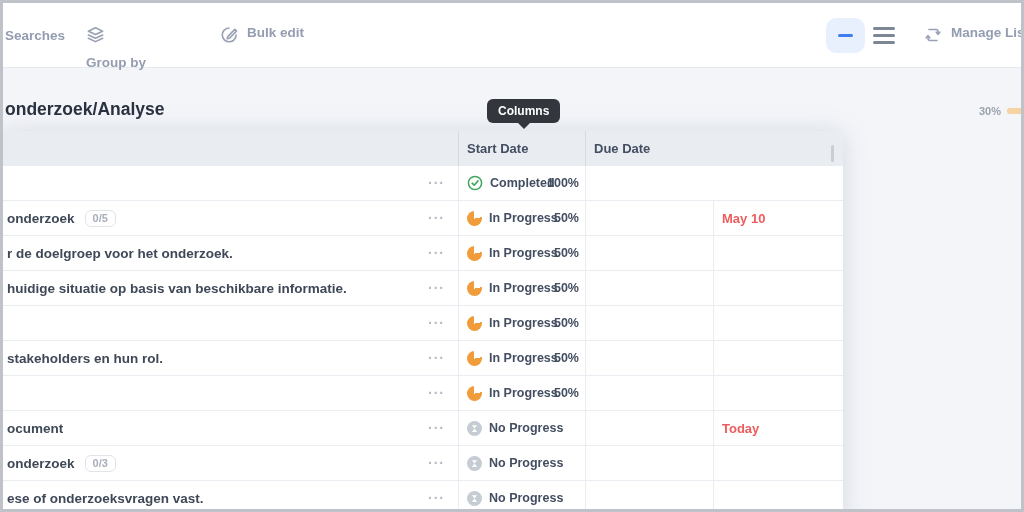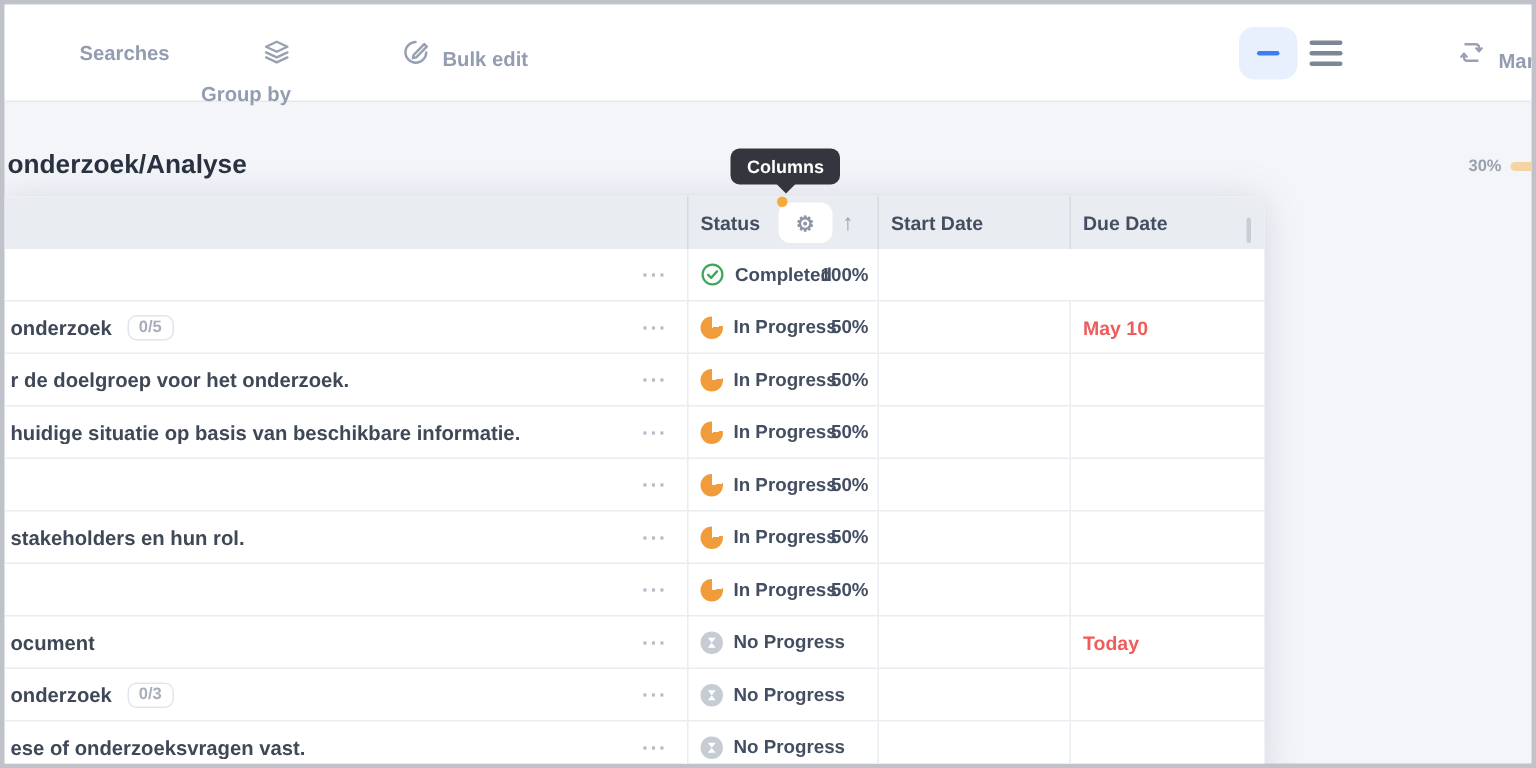--- a/index.html
+++ b/index.html
@@ -9,24 +9,23 @@
     font-family:"Liberation Sans", sans-serif;
     background:#f3f5f9;
     border:3px solid #bfc3c9;
   }
   
   .toolbar {
     position:absolute; top:0; left:0; right:0; height:65px;
     background:#ffffff; border-bottom:1px solid #e6e9ee;
   }
   .tb-item {
-    position:absolute; display:flex; align-items:flex-end; gap:8px;
+    position:absolute; display:flex; align-items:flex-start; gap:8px;
     color:#939cb0; font-weight:700; font-size:13.5px; cursor:pointer;
     white-space:nowrap;
-    margin-left:48px;
   }
   .tb-item svg { flex:0 0 auto; }
   #tb-searches { left:2px;  top:25px; }
   #tb-groupby  { left:83px; top:22px;flex-direction:column; }
   #tb-bulkedit { left:217px;top:22px; }
   .collapse-btn {
     position:absolute; left:823px; top:15px; width:39px; height:35px;
     background:#e8f0fd; border-radius:10px; display:flex; align-items:center;
     justify-content:center; cursor:pointer;
   }
@@ -176,28 +175,20 @@
   <span class="progress-label">30%</span>
   <span class="progress-bar"></span>
 </div>
 
 <div class="tooltip">Columns</div>
 
 <div class="card">
   <div class="thead">
     <div class="th"></div>
     <div class="th">
-      <span>Status</span>
-      <span class="gear-btn">
-        <span>⚙</span>
-        <span class="gear-dot"></span>
-      </span>
-      <span class="sort-arrow">↑</span>
-    </div>
-    <div class="th">
       <span>Start Date</span>
     </div>
     <div class="th">
       <span>Due Date</span>
     </div>
     <div class="scroll-thumb"></div>
   </div>
   <div>
       <div class="row">
     <div class="cell name-cell">

